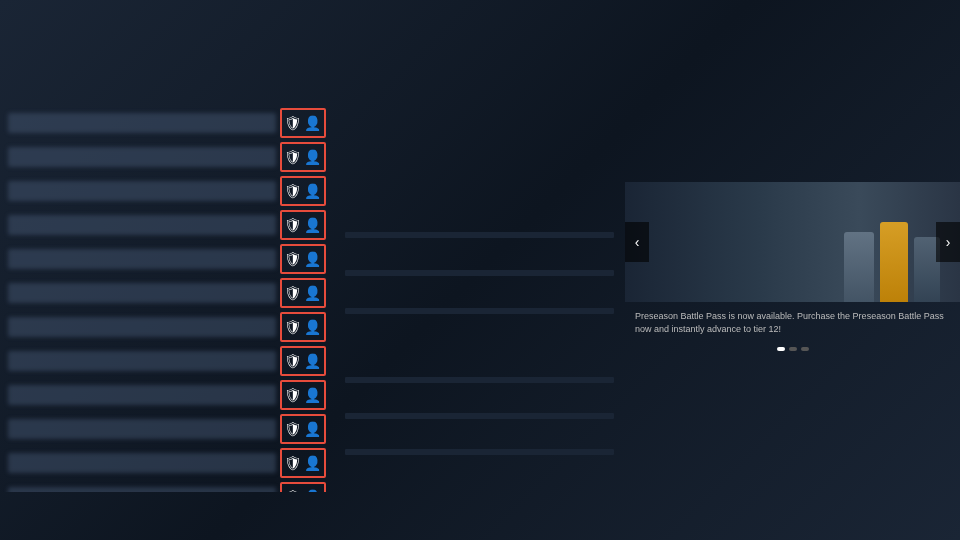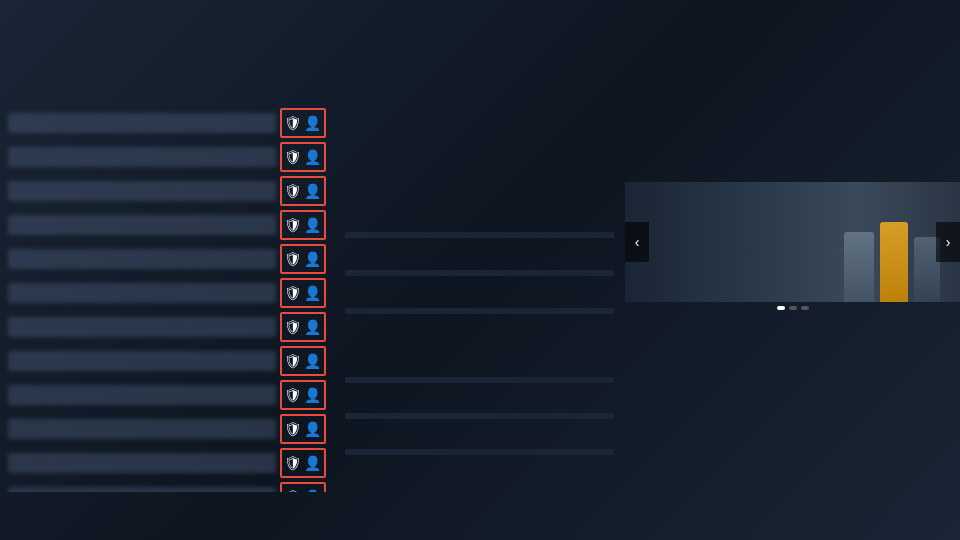--- a/index.html
+++ b/index.html
@@ -749,20 +749,21 @@
 
           <div style="position:absolute;left:0;top:0;right:0;bottom:0;background:linear-gradient(to right, #1a2535 0%, #2a3a4a 40%, #3a4a5a 70%, #2a3545 100%);"></div>
           <div style="position:absolute;bottom:0;right:20px;display:flex;gap:6px;align-items:flex-end;">
             <div style="width:30px;height:70px;background:linear-gradient(to bottom,#667788,#445566);border-radius:3px 3px 0 0;opacity:0.9;"></div>
             <div style="width:28px;height:80px;background:linear-gradient(to bottom,#e8a820,#cc8800);border-radius:3px 3px 0 0;opacity:0.9;"></div>
             <div style="width:26px;height:65px;background:linear-gradient(to bottom,#556677,#334455);border-radius:3px 3px 0 0;opacity:0.9;"></div>
           </div>
           <div class="carousel-arrow left">‹</div>
           <div class="carousel-arrow right">›</div>
         </div>
+        <div class="news-text">Preseason Battle Pass is now available. Purchase the Preseason Battle Pass now and instantly advance to tier 12!</div>
         <div class="news-dots">
           <div class="news-dot active"></div>
           <div class="news-dot"></div>
           <div class="news-dot"></div>
         </div>
       </div>
     </div>
 
   </div>
 

